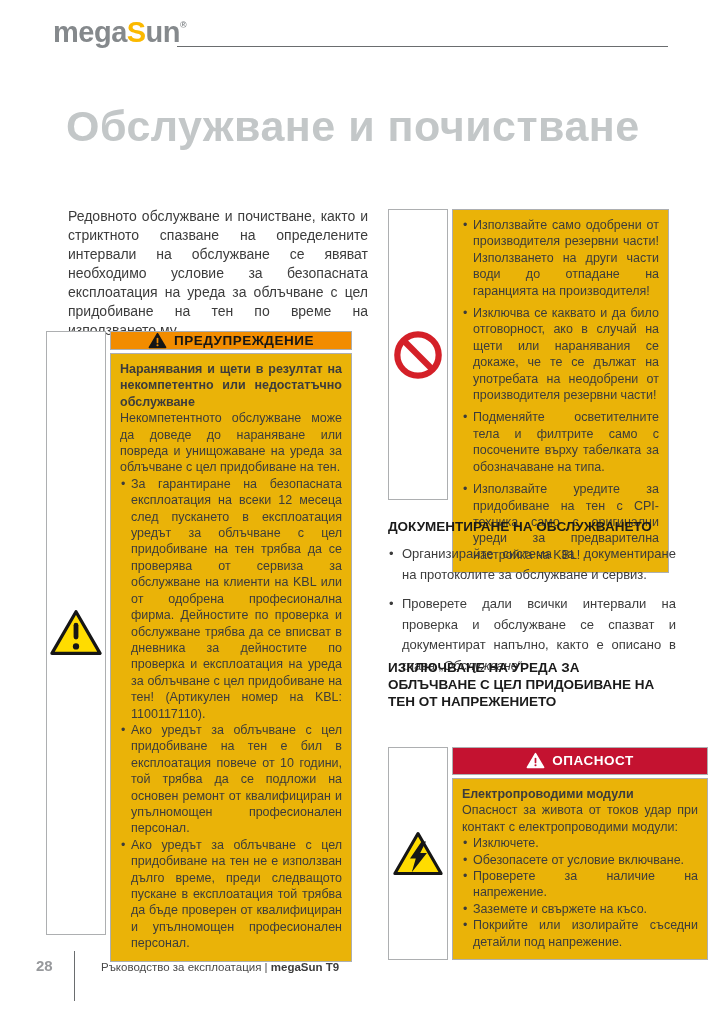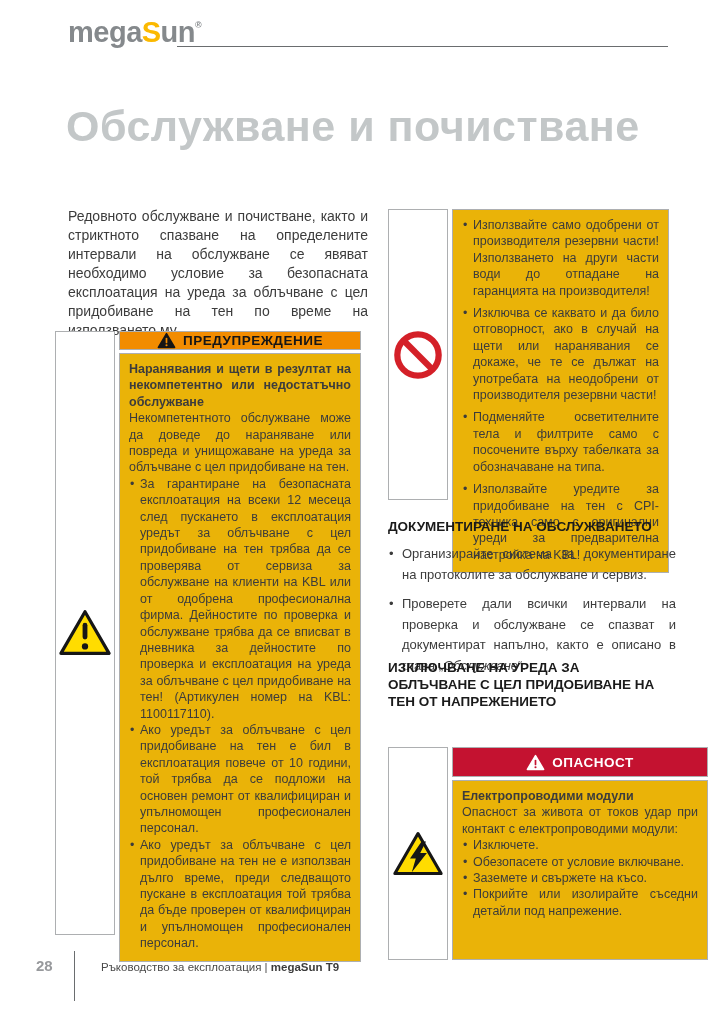--- a/index.html
+++ b/index.html
@@ -13,21 +13,21 @@
     --box-border:#ADAFB1;
     --text-dark:#3C3C3C;
     --rule-gray:#6A6D6F;
   }
   *{margin:0;padding:0;box-sizing:border-box;}
   html,body{background:#e8e8e8;}
   body{font-family:"Liberation Sans", sans-serif;}
   .page{position:relative;width:724px;height:1024px;background:#fff;margin:0 auto;overflow:hidden;color:var(--text-dark);}
 
   
-  .logo{position:absolute;left:68px;top:16px;font-size:29px;font-weight:bold;letter-spacing:-0.5px;color:var(--logo-gray);}
+  .logo{position:absolute;left:53px;top:16px;font-size:29px;font-weight:bold;letter-spacing:-0.5px;color:var(--logo-gray);}
   .logo .accent{color:var(--logo-yellow);}
   .logo sup{font-size:9px;font-weight:bold;vertical-align:14px;letter-spacing:0;}
   .header-rule{position:absolute;left:177px;top:46px;width:491px;height:1px;background:var(--rule-gray);}
 
   
   .main-title{position:absolute;left:66px;top:102px;font-size:43px;font-weight:bold;color:var(--title-gray);letter-spacing:0.5px;white-space:nowrap;}
 
   
   .intro{position:absolute;left:68px;top:207px;width:300px;font-size:14px;line-height:19px;text-align:justify;}
 
@@ -39,21 +39,21 @@
   .hazard-header.warn{background:var(--accent-orange);color:#161616;}
   .hazard-header.danger{background:var(--danger-red);color:#fff;}
   .hazard-body{flex:1;border:1px solid var(--box-border);background:#eab308;padding:7px 9px 9px 9px;font-size:12.5px;line-height:16.4px;text-align:justify;}
   .hazard-body .bold{font-weight:bold;}
   .box-list{list-style:none;}
   .box-list li{position:relative;padding-left:11px;}
   .box-list li::before{content:"\2022";position:absolute;left:1px;}
   .box-list.spaced li{margin-bottom:6px;}
   .box-list.spaced li:last-child{margin-bottom:0;}
 
-  .warning-box{left:55px;top:331px;width:306px;height:604px;}
+  .warning-box{left:46px;top:331px;width:306px;height:604px;}
   .parts-box{left:388px;top:209px;width:281px;height:291px;}
   .danger-box{left:388px;top:747px;width:320px;height:213px;}
 
   
   .doc-section{position:absolute;left:388px;top:518px;width:288px;}
   .section-heading{font-size:13.5px;font-weight:bold;line-height:17px;color:#1a1a1a;}
   .doc-list{list-style:none;margin-top:9px;}
   .doc-list li{position:relative;padding-left:14px;font-size:13px;line-height:20.5px;text-align:justify;margin-bottom:9px;}
   .doc-list li::before{content:"\2022";position:absolute;left:1px;}
   .disconnect-heading{position:absolute;left:388px;top:659px;width:282px;}
@@ -153,20 +153,21 @@
           <circle cx="12" cy="17.2" r="1.4" fill="var(--danger-red)"></circle>
         </svg>
         <span>ОПАСНОСТ</span>
       </div>
       <div class="hazard-body">
         <p class="bold">Електропроводими модули</p>
         <p>Опасност за живота от токов удар при контакт с електропроводими модули:</p>
         <ul class="box-list">
           <li>Изключете.</li>
           <li>Обезопасете от условие включване.</li>
+          <li>Проверете за наличие на напрежение.</li>
           <li>Заземете и свържете на късо.</li>
           <li>Покрийте или изолирайте съседни детайли под напрежение.</li>
         </ul>
       </div>
     </div>
   </section>
 
   <span class="page-num">28</span>
   <div class="footer-divider"></div>
   <p class="footer-text"><span>Ръководство за експлоатация | </span><b>megaSun T9</b></p>

